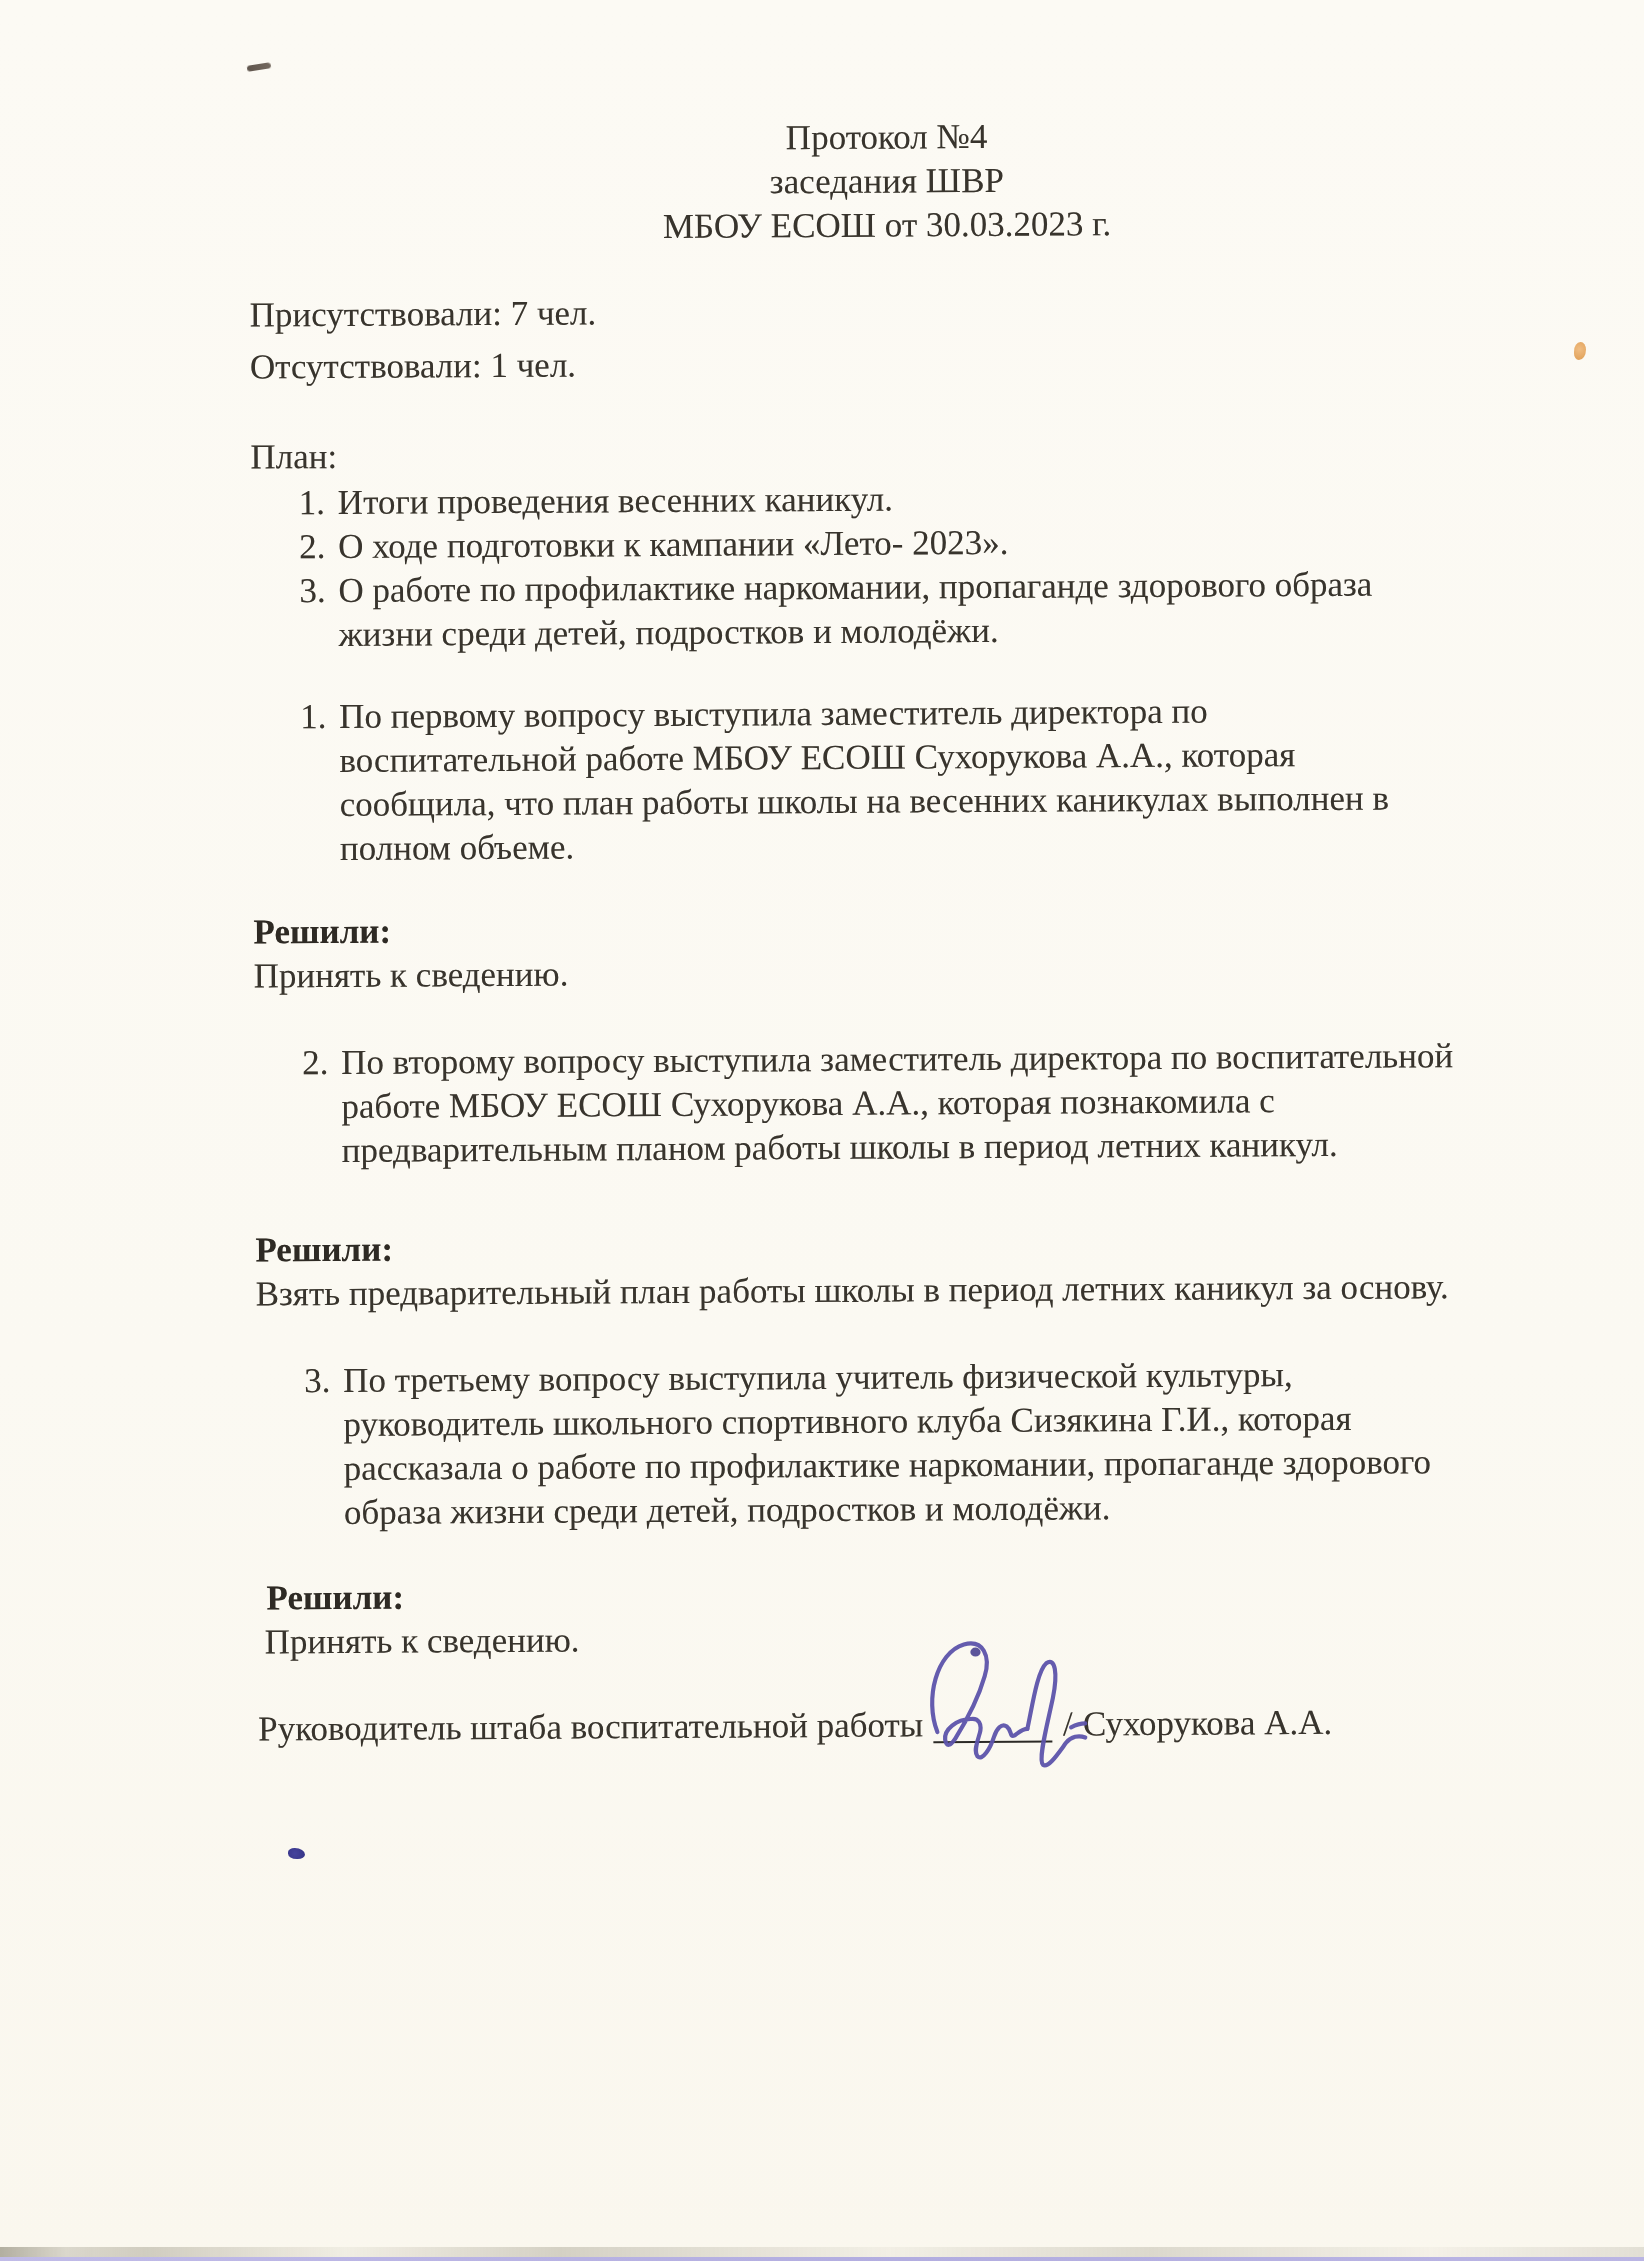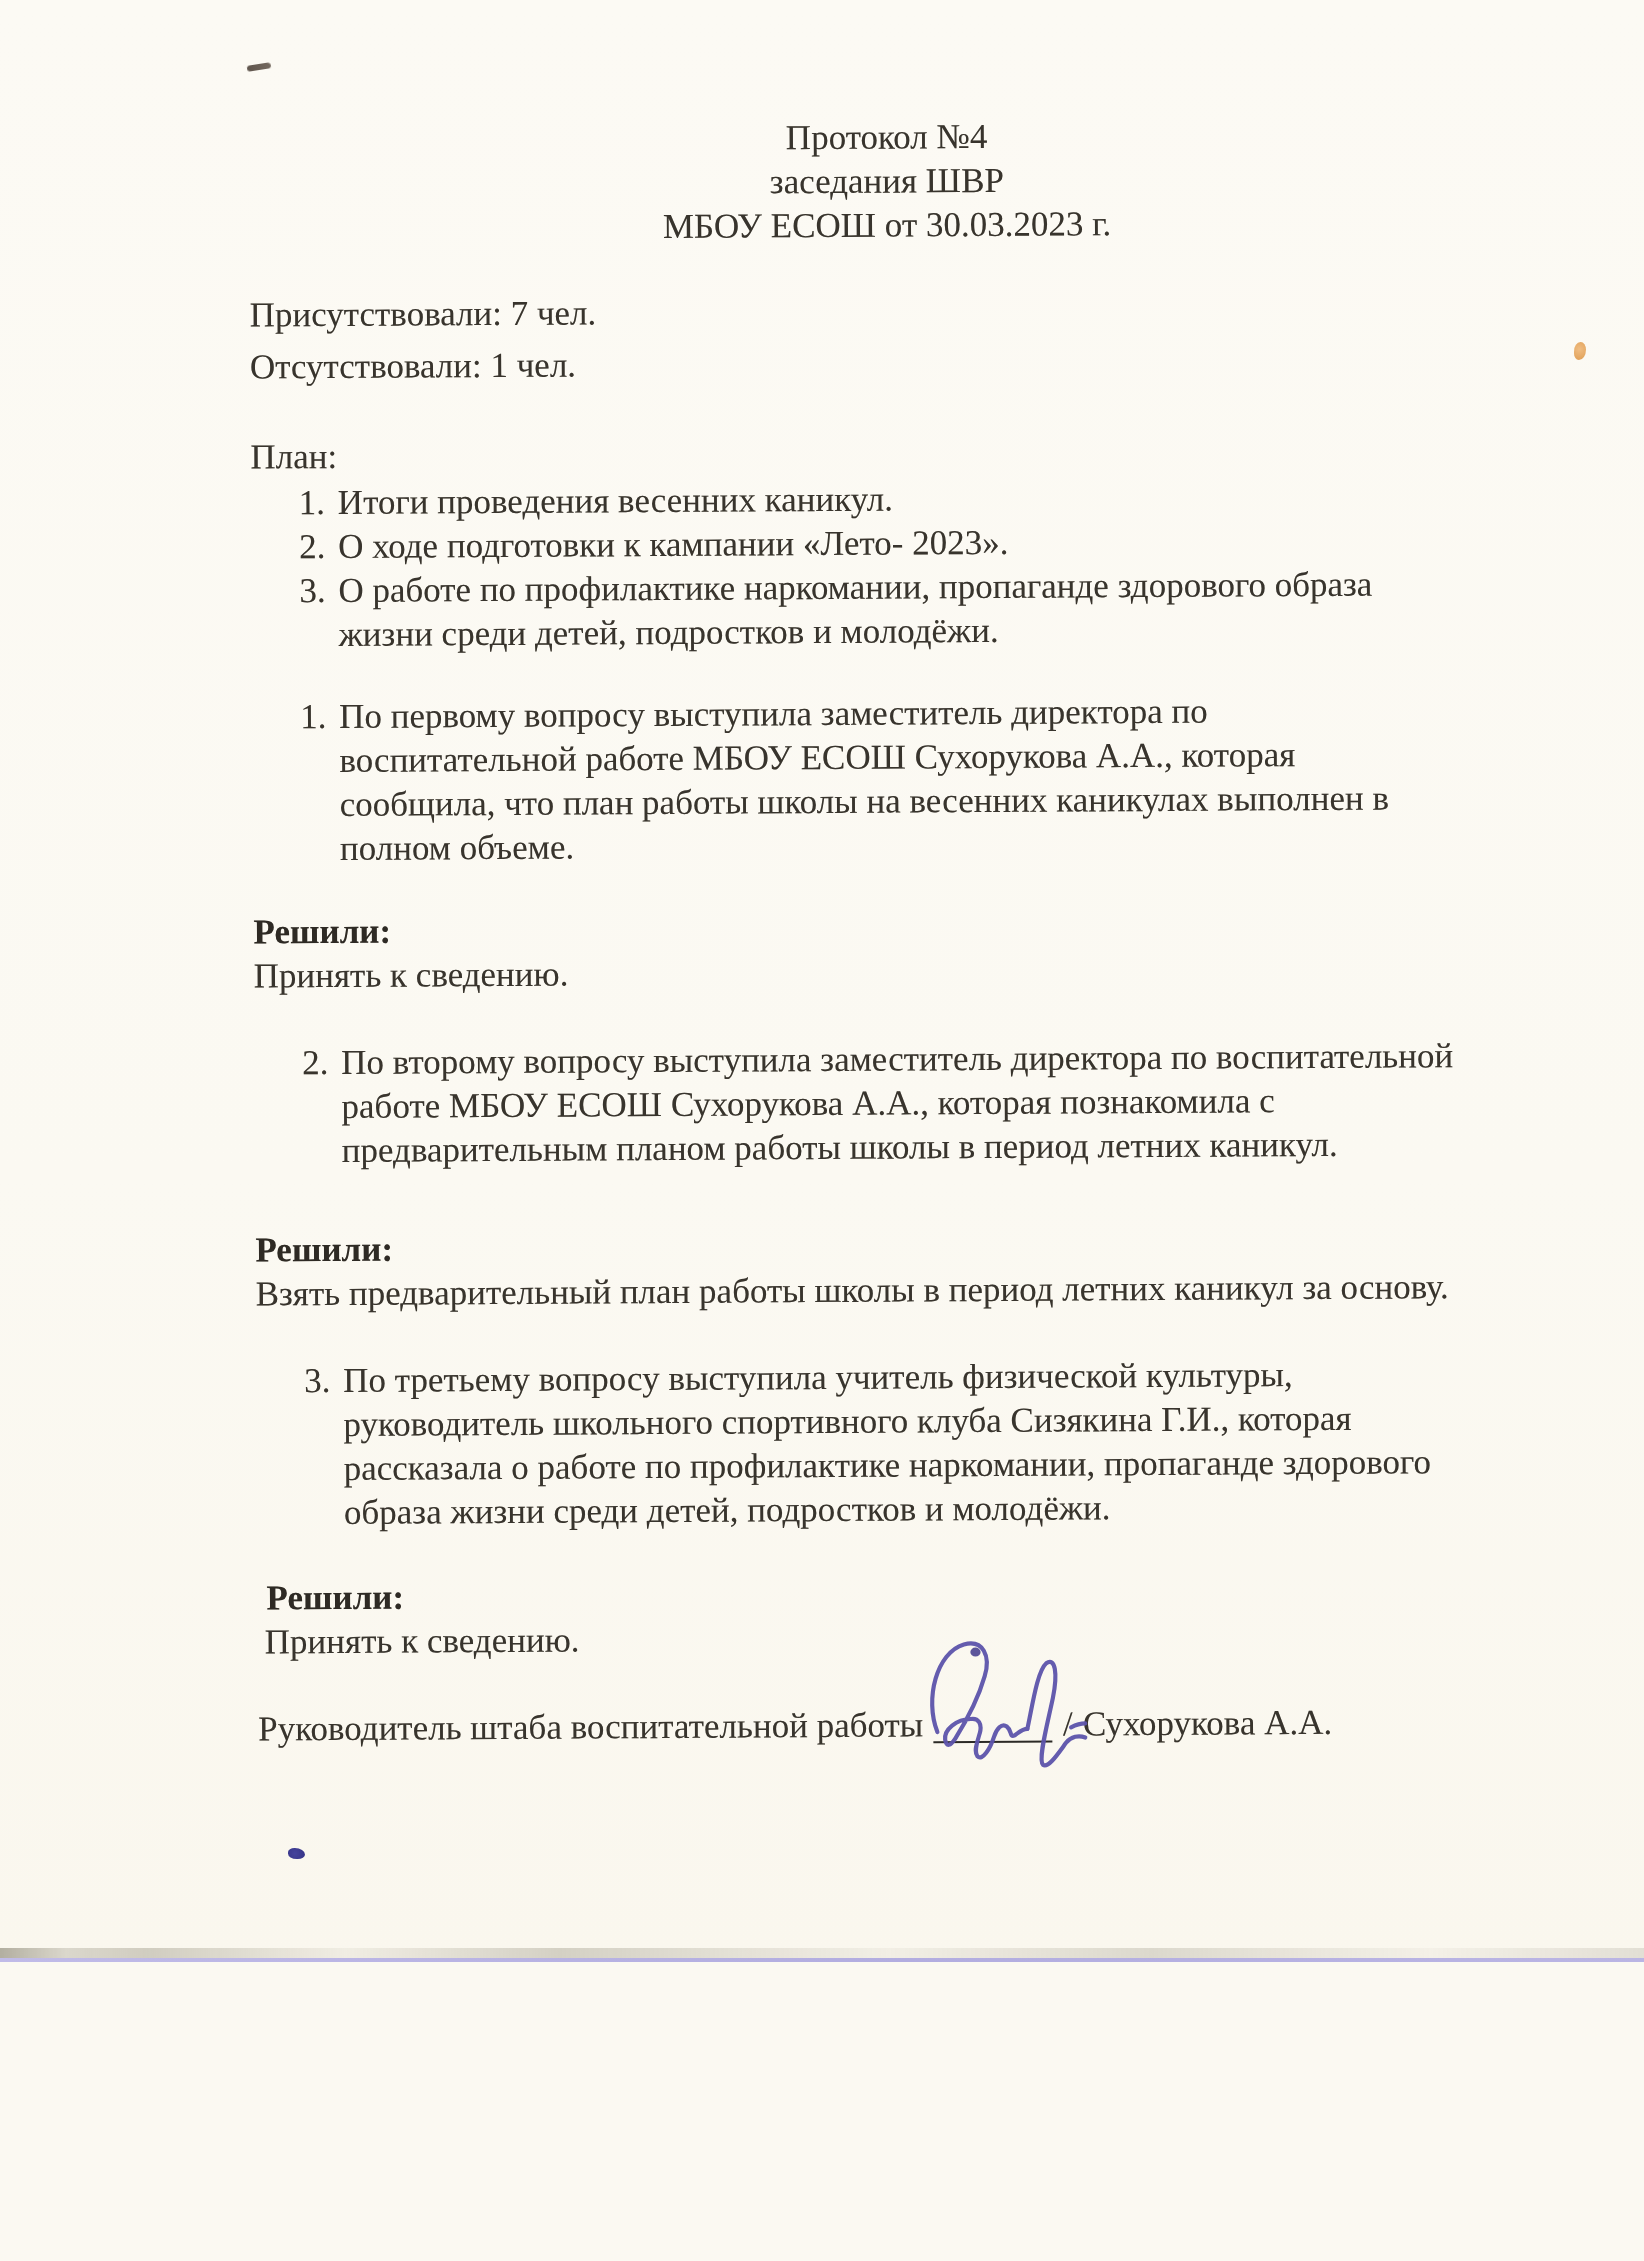--- a/index.html
+++ b/index.html
@@ -4,21 +4,21 @@
 <style>
   html, body { margin: 0; padding: 0; }
   body {
     width: 1645px; height: 2261px;
     background: #fbf9f2;
     overflow: hidden;
     font-family: "Liberation Serif", "DejaVu Serif", serif;
   }
   .page {
     position: relative;
-    width: 1645px; height: 1962px;
+    width: 1645px; height: 2261px;
     background:
       linear-gradient(180deg, #fcfaf4 0%, #fbf9f2 60%, #faf7ee 100%);
   }
   .content {
     position: absolute;
     left: 0; top: 0; width: 1645px;
     transform: rotate(-0.35deg);
     transform-origin: 50% 40%;
     color: #38342d;
     font-size: 35px;

